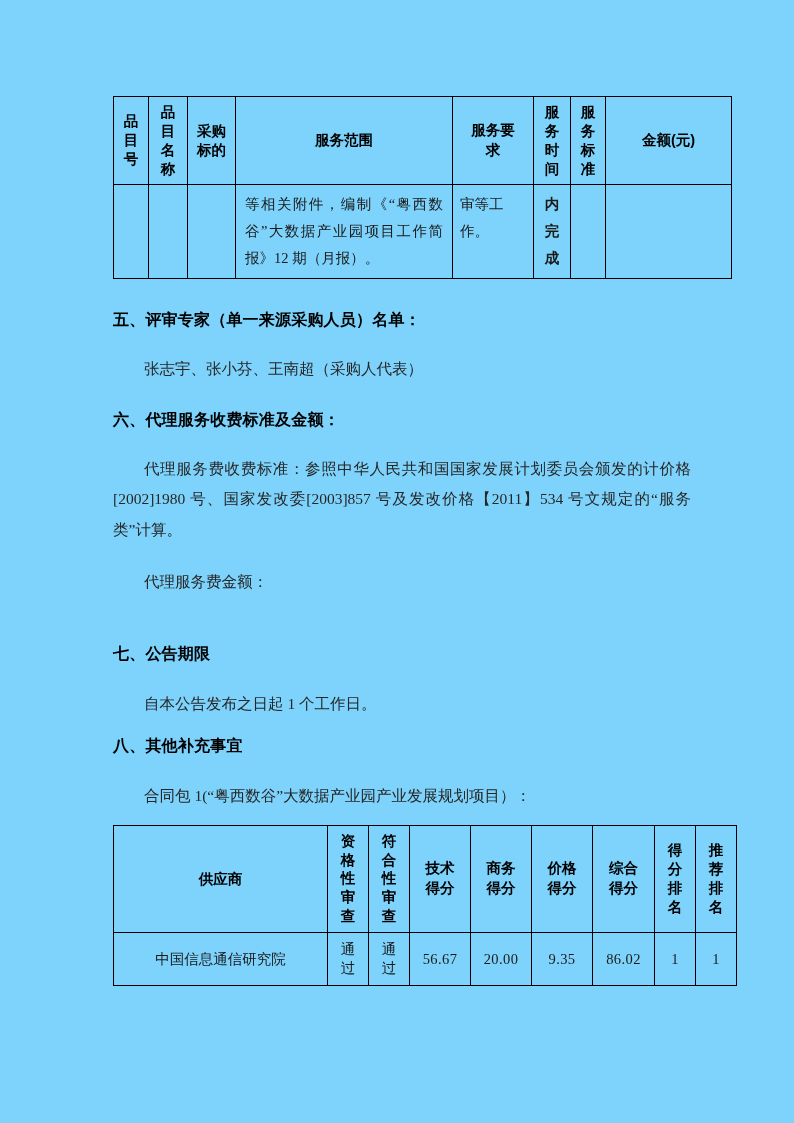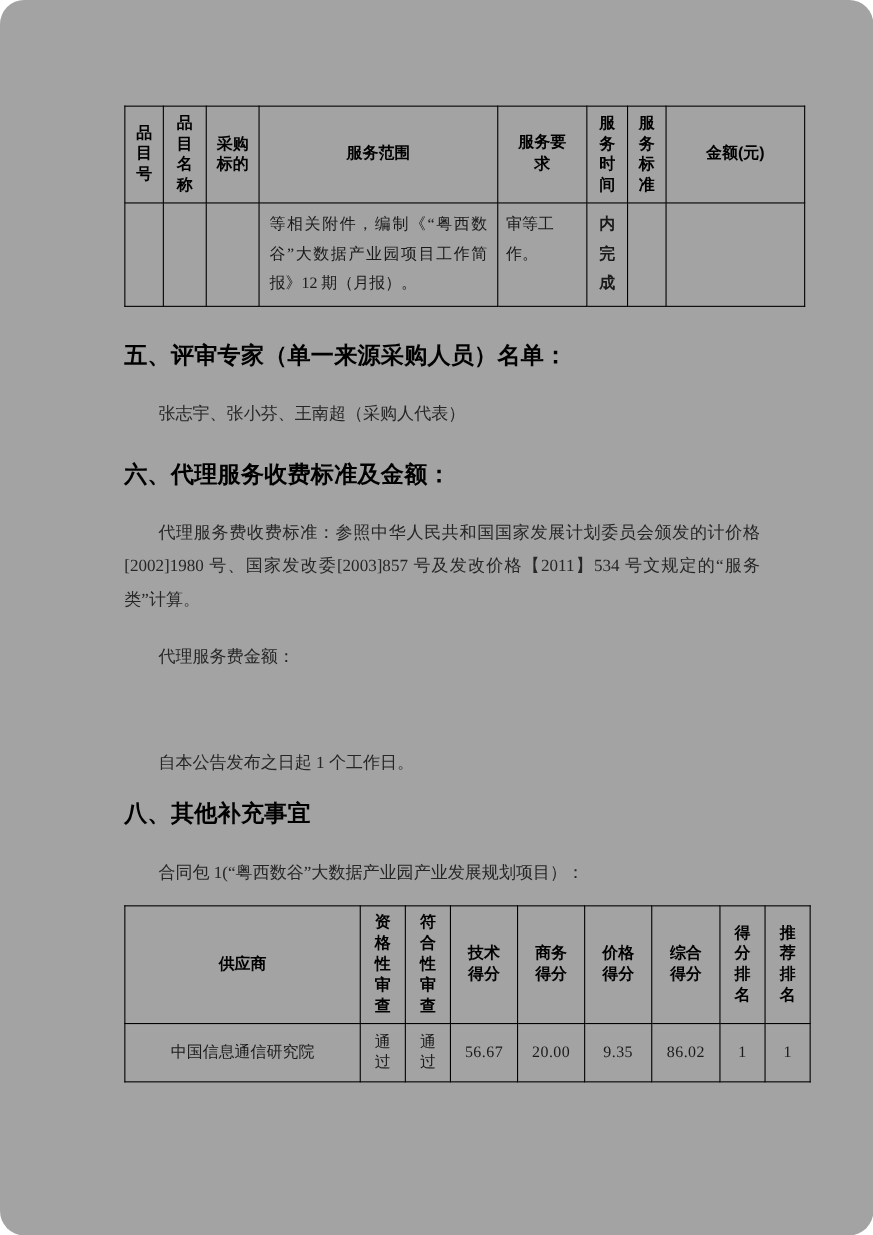--- a/index.html
+++ b/index.html
@@ -9,24 +9,23 @@
   }
   body {
     font-family: "Liberation Serif", "DejaVu Serif", serif;
     color: #000000;
   }
   .page {
     position: relative;
     width: 794px;
     height: 1123px;
     margin: 0 auto;
-    background: #a3a3a3;
+    background: #7dd3fc;
     overflow: hidden;
     box-sizing: border-box;
-    border-radius: 22px;
   }
   .content {
     position: absolute;
     left: 113px;
     top: 96px;
     width: 578px;
   }
 
   
   table.doc-table {
@@ -94,21 +93,21 @@
   .t2 .d7 { width: 57px; }
   .t2 .d8 { width: 36px; }
   .t2 .d9 { width: 36px; }
 
   .t2 .row-cell { height: 52px; }
 
   
   h2.section {
     font-family: "Liberation Sans", "DejaVu Sans", sans-serif;
     font-weight: bold;
-    font-size: 21px;
+    font-size: 16px;
     line-height: 1.6;
     margin: 0;
     padding: 0;
     color: #000000;
     letter-spacing: 0.2px;
   }
   p.para {
     font-size: 15.5px;
     line-height: 1.95;
     margin: 0;
@@ -197,20 +196,21 @@
 
     <h2 class="section">六、代理服务收费标准及金额：</h2>
     <div class="gap-m"></div>
     <p class="para">代理服务费收费标准：参照中华人民共和国国家发展计划委员会颁发的计价格[2002]1980 号、国家发改委[2003]857 号及发改价格【2011】534 号文规定的“服务类”计算。</p>
     <div class="gap-m"></div>
     <p class="para">代理服务费金额：</p>
     <div class="gap-m"></div>
 
     <div class="gap-m"></div>
 
+    <h2 class="section">七、公告期限</h2>
     <div class="gap-m"></div>
     <p class="para">自本公告发布之日起 1 个工作日。</p>
 
     <div class="gap-s"></div>
 
     <h2 class="section">八、其他补充事宜</h2>
     <div class="gap-m"></div>
     <p class="para">合同包 1(“粤西数谷”大数据产业园产业发展规划项目）：</p>
 
     <div class="gap-s"></div>

